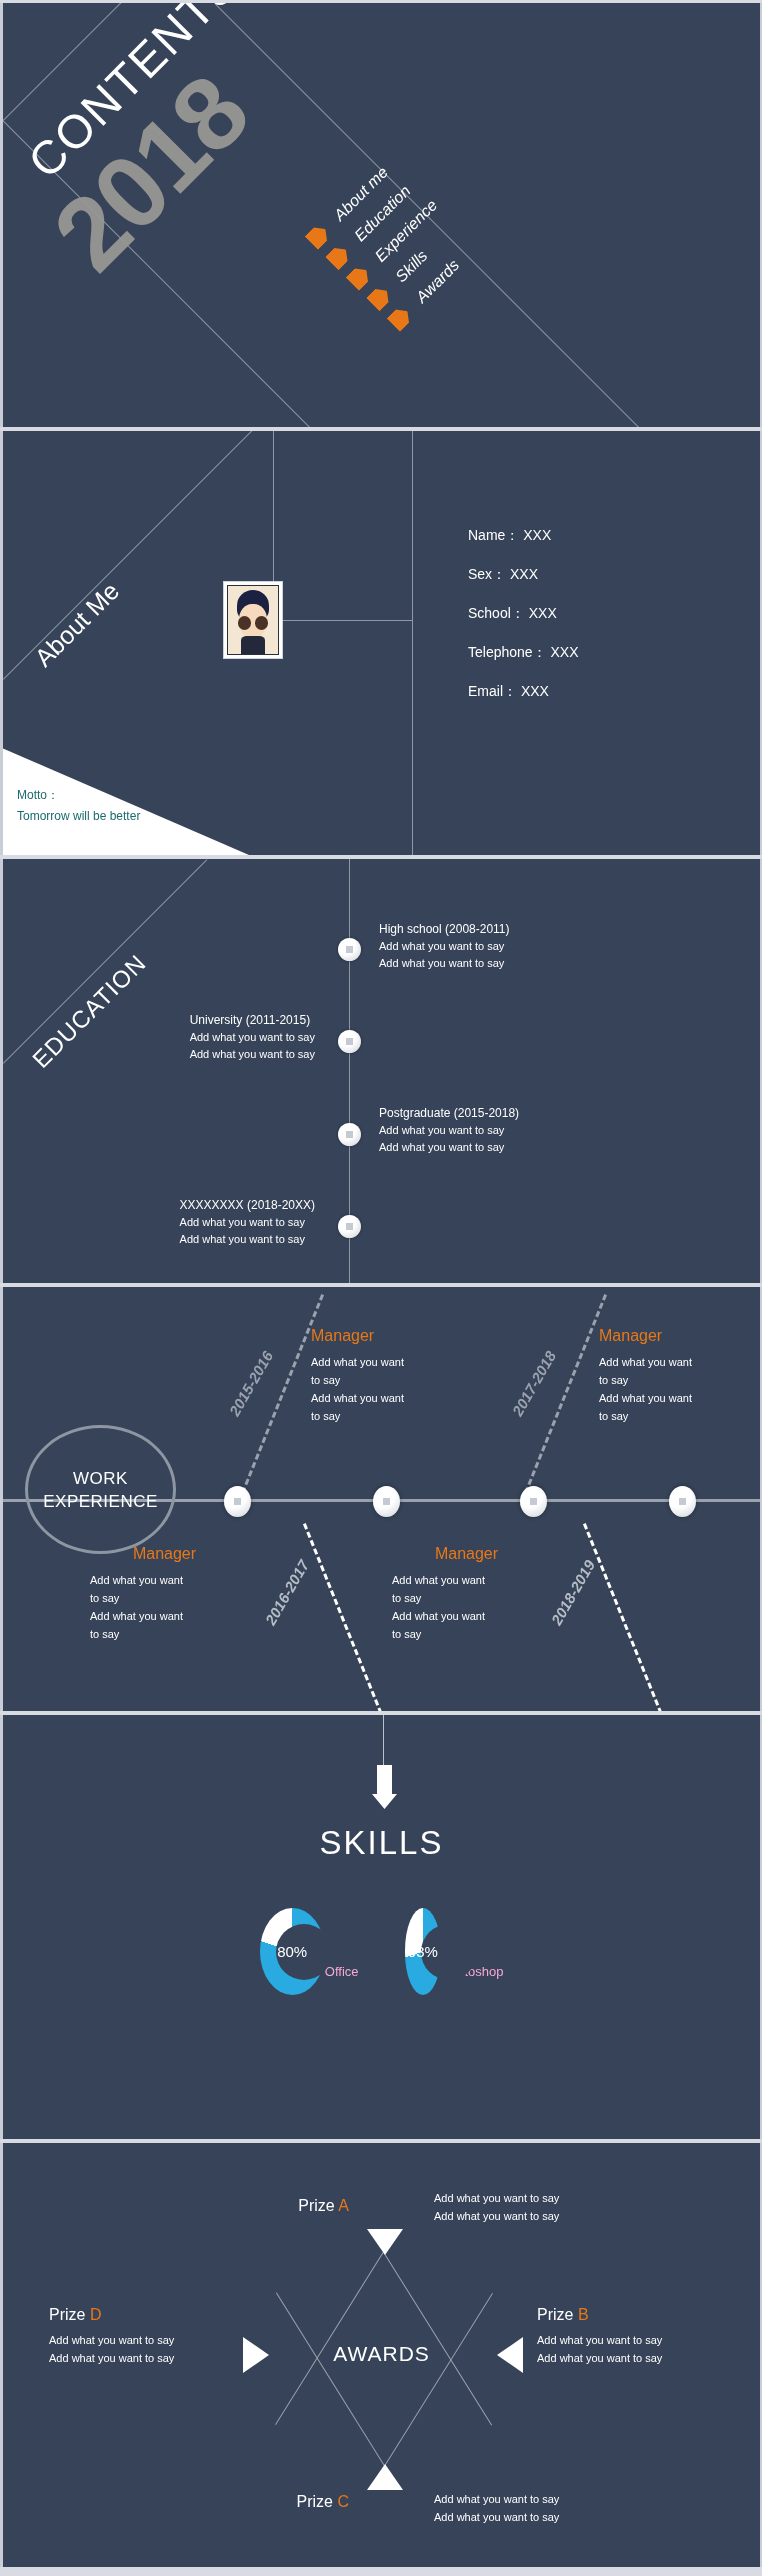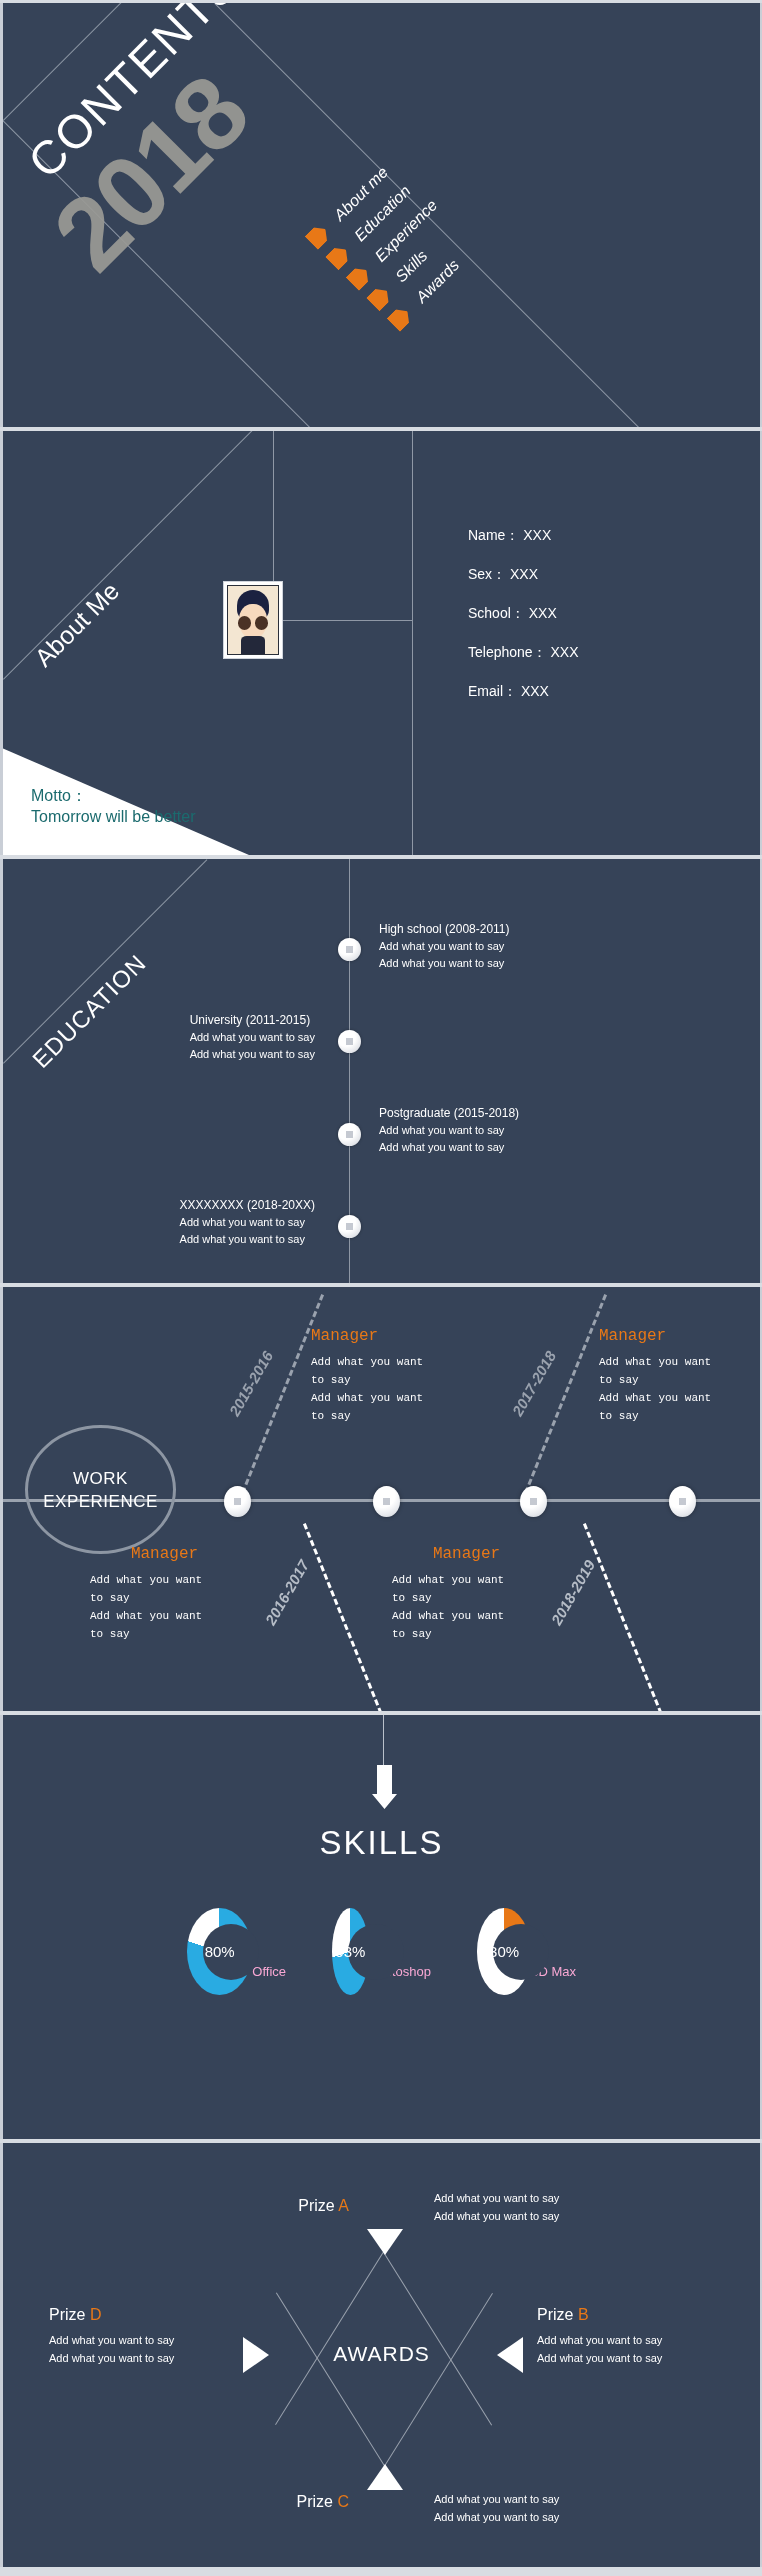--- a/index.html
+++ b/index.html
@@ -99,23 +99,23 @@
   }
   .white-wedge {
     position: absolute;
     left: 0; bottom: 0;
     width: 246px; height: 144px;
     background: #ffffff;
     clip-path: polygon(0 26%, 0 100%, 100% 100%);
   }
   .motto-block {
     position: absolute;
-    left: 28px; bottom: 28px;
+    left: 14px; bottom: 28px;
     color: #1b6b6e;
-    font-size: 16px;
+    font-size: 12px;
     line-height: 21px;
   }
   .photo-frame {
     position: absolute;
     left: 221px; top: 151px;
     width: 58px; height: 76px;
     background: #ffffff;
     border: 3px solid #ffffff;
     box-shadow: 0 0 0 1px #cfd4dc;
     display: flex; align-items: center; justify-content: center;
@@ -206,21 +206,21 @@
     transform-origin: bottom center;
   }
   .work-stem.light { border-left-color:#ffffff; }
   .work-year {
     position:absolute;
     color:#9aa2ae; font-size:15px; font-weight:700; font-style:italic;
     white-space:nowrap;
     transform: rotate(-60deg);
     transform-origin: left center;
   }
-  .work-block { position:absolute; width:149px;font-family:Liberation Mono, monospace; }
+  .work-block { position:absolute; width:149px; }
   .work-role {
     color:#e87817; font-size:16px; margin-bottom:8px;
   }
   .work-desc { color:#ffffff; font-size:11px; line-height:18px; }
   
   #slide-skills { height: 424px; }
   .skills-stem {
     position:absolute; left:380px; top:0; width:1px; height:52px; background:#b9c0ca;
   }
   .skills-arrow {
@@ -474,26 +474,20 @@
           <span>80%</span>
         </div>
         <div class="skill-label">Office</div>
       </div>
       <div class="skill">
         <div class="donut" id="donut-1" style="background: conic-gradient(rgb(41, 171, 226) 0deg, rgb(41, 171, 226) 252deg, rgb(255, 255, 255) 252deg, rgb(255, 255, 255) 360deg);">
           <span>93%</span>
         </div>
         <div class="skill-label">Photoshop</div>
       </div>
-      <div class="skill">
-        <div class="donut" id="donut-3" style="background: conic-gradient(rgb(232, 120, 23) 0deg, rgb(232, 120, 23) 108deg, rgb(255, 255, 255) 108deg, rgb(255, 255, 255) 360deg);">
-          <span>30%</span>
-        </div>
-        <div class="skill-label">3D Max</div>
-      </div>
     </div>
   </section>
 
   <section class="slide" id="slide-awards">
 
     <div class="diamond-line" style="left:381px; top:109px; width:204px; transform:rotate(58deg);"></div>
     <div class="diamond-line" style="left:381px; top:109px; width:204px; transform:rotate(122deg);"></div>
     <div class="diamond-line" style="left:381px; top:323px; width:204px; transform:rotate(-58deg);"></div>
     <div class="diamond-line" style="left:381px; top:323px; width:204px; transform:rotate(-122deg);"></div>
 

